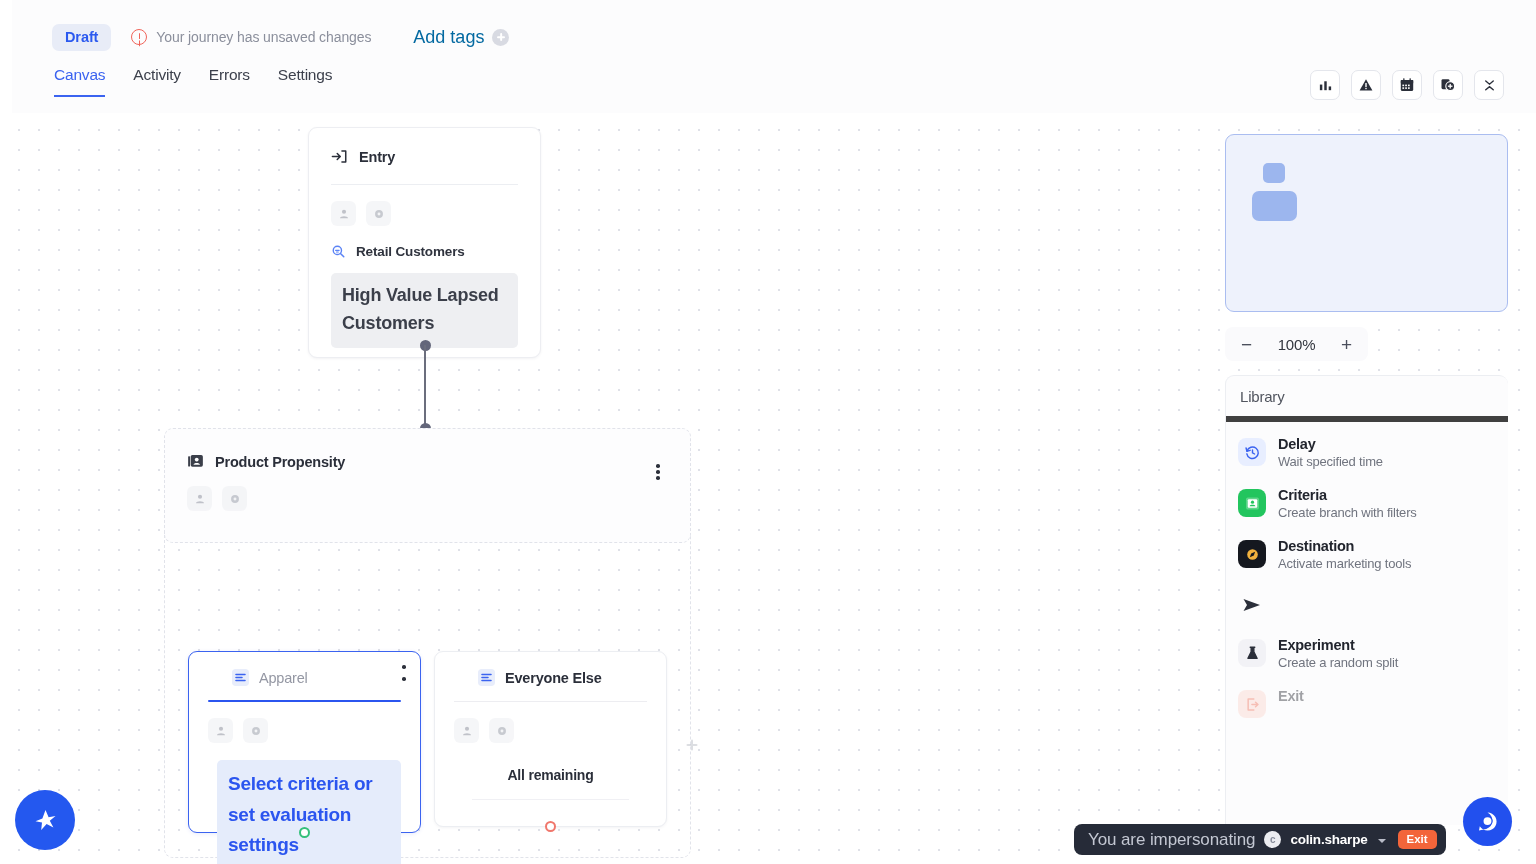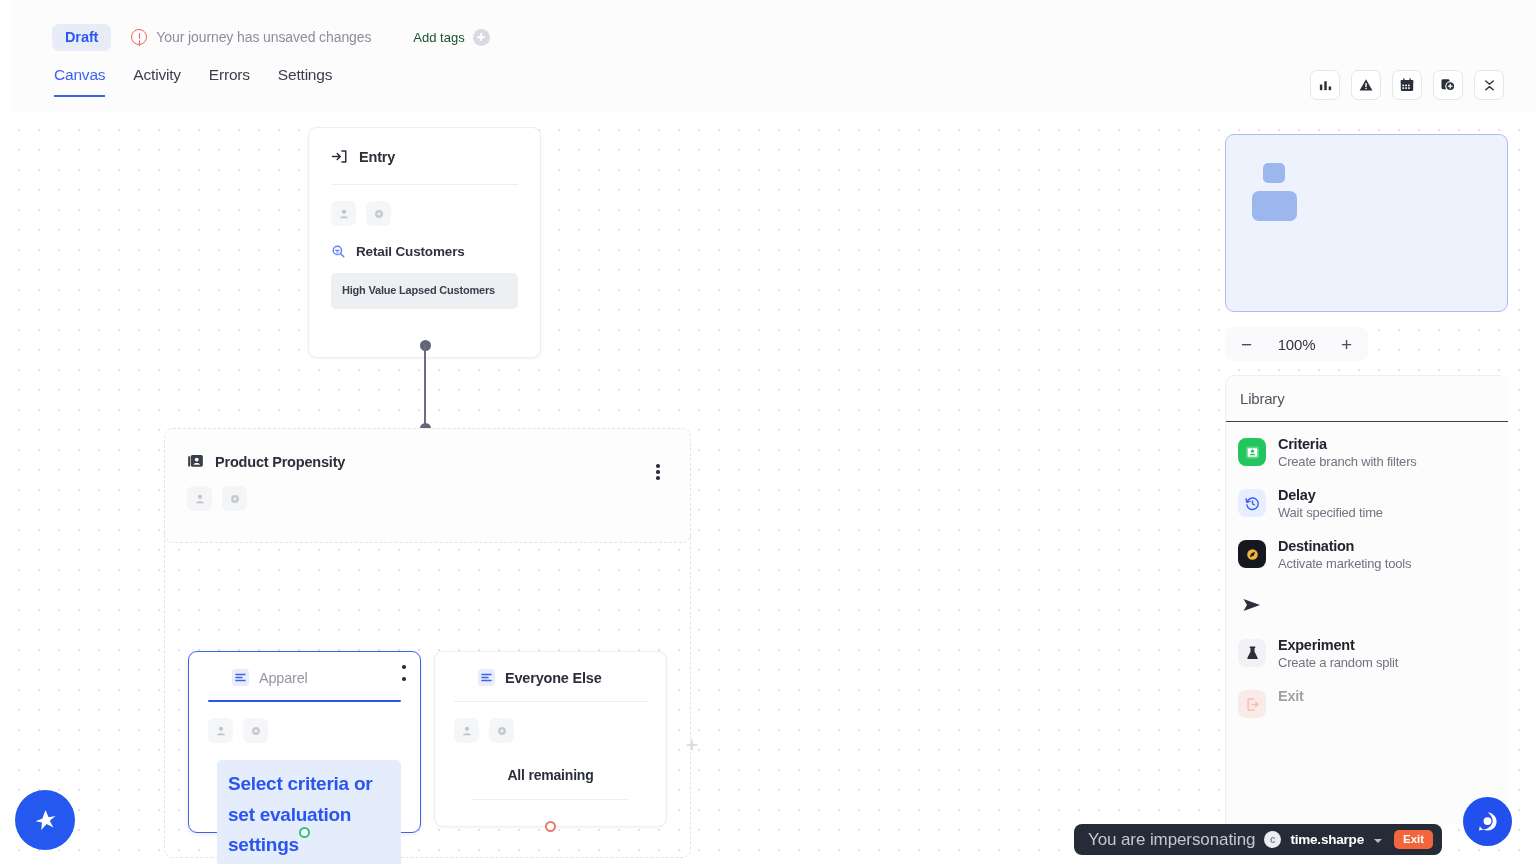--- a/index.html
+++ b/index.html
@@ -29,21 +29,21 @@
   .warn-circle {
     width: 16px; height: 16px; border-radius: 50%;
     border: 1.6px solid #f0645a; position: relative; flex: 0 0 auto;
   }
   .warn-circle::after {
     content: ""; position: absolute; left: 6.2px; top: 2.8px;
     width: 1.6px; height: 6px; background: #f0645a; border-radius: 1px;
     box-shadow: 0 7.2px 0 0 #f0645a;
   }
   .addtags { display: flex; align-items: center; gap: 8px; margin-left: 28px; }
-  .addtags-txt { color: #14532d; font-size: 13px; }
+  .addtags-txt { color: #0369a1; font-size: 18px; }
   .addtags-plus {
     width: 17px; height: 17px; border-radius: 50%; background: #d8dae2;
     position: relative;
   }
   .addtags-plus::before, .addtags-plus::after {
     content: ""; position: absolute; background: #fff; border-radius: 1px;
     left: 50%; top: 50%; transform: translate(-50%,-50%);
   }
   .addtags-plus::before { width: 8px; height: 1.7px; }
   .addtags-plus::after  { width: 1.7px; height: 8px; }
@@ -83,21 +83,21 @@
   .node-sep { height: 1px; background: #eceef2; margin: 19px 0 0; }
   .chip-row { display: flex; gap: 10px; margin-top: 16px; }
   .chip {
     width: 25px; height: 25px; border-radius: 6px; background: #f0f1f4;
     display: flex; align-items: center; justify-content: center; opacity: .62;
   }
   .seg-row { display: flex; align-items: center; gap: 10px; margin-top: 18px; }
   .seg-name { font-size: 13.5px; font-weight: 700; color: #2f333e; letter-spacing: -0.15px; }
   .seg-pill {
     margin-top: 14px; background: #eeeff2; border-radius: 5px;
-    padding: 9px 11px 10px; font-size: 11px; font-weight: 700; color: #3b3f4a;
+    padding: 9px 11px 10px; font-size: 18px; font-weight: 700; color: #3b3f4a;
     line-height: 1.55; letter-spacing: -0.2px;
   }
 
   
   .conn-line {
     position: absolute; left: 424px; top: 232px; width: 2px; height: 84px; background: #6b6e7d;
   }
   .conn-dot {
     position: absolute; width: 11px; height: 11px; border-radius: 50%;
     background: #63667a; left: 419.5px;
@@ -194,21 +194,21 @@
   .zoom-btn { font-size: 19px; color: #4b4f5c; cursor: pointer; line-height: 1; user-select: none; }
   .zoom-val { font-size: 15px; color: #32363f; letter-spacing: -0.2px; }
 
   .library {
     position: absolute; left: 1225px; top: 375px; width: 283px; height: 450px;
     background: #fcfcfd; border-left: 1px solid #eceef2; border-top: 1px solid #eceef2;
     border-radius: 9px 9px 0 0; overflow: hidden;
   }
   .lib-head {
     height: 46px; display: flex; align-items: center; padding-left: 14px;
-    font-size: 15px; color: #51555f; border-bottom: 1px solid #404040; letter-spacing: -0.2px;
+    font-size: 15px; color: #51555f; border-bottom: 6px solid #404040; letter-spacing: -0.2px;
   }
   .lib-list { padding: 14px 0 0 12px; }
   .lib-item { display: flex; align-items: flex-start; gap: 12px; margin-bottom: 18px; cursor: pointer; }
   .lib-icon {
     width: 28px; height: 28px; border-radius: 8px; flex: 0 0 auto;
     display: flex; align-items: center; justify-content: center; margin-top: 2px;
   }
   .lib-name { font-size: 14.5px; font-weight: 700; color: #22252e; letter-spacing: -0.25px; }
   .lib-desc { font-size: 13px; color: #70747f; margin-top: 2px; letter-spacing: -0.2px; }
   .lib-item.faded { opacity: .42; }
@@ -461,49 +461,49 @@
     <span class="zoom-btn">−</span>
     <span class="zoom-val">100%</span>
     <span class="zoom-btn">+</span>
   </div>
 
   <div class="library">
     <div class="lib-head">Library</div>
     <div class="lib-list">
 
       <div class="lib-item">
+        <div class="lib-icon" style="background:#e8eeff">
+          <svg width="17" height="17" viewBox="0 0 18 18">
+            <path d="M3.2 7.4 A6.1 6.1 0 1 1 3 10.4" stroke="#3b63f0" stroke-width="1.5" fill="none" stroke-linecap="round"></path>
+            <path d="M2.2 4.2 L3.1 7.7 L6.5 6.7" stroke="#3b63f0" stroke-width="1.5" fill="none" stroke-linecap="round" stroke-linejoin="round"></path>
+            <path d="M9 6.3 V9.3 L11.2 10.6" stroke="#3b63f0" stroke-width="1.5" fill="none" stroke-linecap="round"></path>
+          </svg>
+        </div>
+        <div>
+          <div class="lib-name">Delay</div>
+          <div class="lib-desc">Wait specified time</div>
+        </div>
+      </div>
+
+      <div class="lib-item">
         <div class="lib-icon" style="background:#22c55e">
           <svg width="17" height="17" viewBox="0 0 18 18">
             <rect x="2.2" y="2.6" width="13.6" height="12.8" rx="1.8" fill="#fff" opacity=".28"></rect>
             <rect x="4" y="4.4" width="10" height="9.2" rx="1.2" fill="#fff"></rect>
             <circle cx="9" cy="7.6" r="1.7" fill="#22c55e"></circle>
             <path d="M6 12 C6 9.9 12 9.9 12 12 Z" fill="#22c55e"></path>
           </svg>
         </div>
         <div>
           <div class="lib-name">Criteria</div>
           <div class="lib-desc">Create branch with filters</div>
         </div>
       </div>
 
       <div class="lib-item">
-        <div class="lib-icon" style="background:#e8eeff">
-          <svg width="17" height="17" viewBox="0 0 18 18">
-            <path d="M3.2 7.4 A6.1 6.1 0 1 1 3 10.4" stroke="#3b63f0" stroke-width="1.5" fill="none" stroke-linecap="round"></path>
-            <path d="M2.2 4.2 L3.1 7.7 L6.5 6.7" stroke="#3b63f0" stroke-width="1.5" fill="none" stroke-linecap="round" stroke-linejoin="round"></path>
-            <path d="M9 6.3 V9.3 L11.2 10.6" stroke="#3b63f0" stroke-width="1.5" fill="none" stroke-linecap="round"></path>
-          </svg>
-        </div>
-        <div>
-          <div class="lib-name">Delay</div>
-          <div class="lib-desc">Wait specified time</div>
-        </div>
-      </div>
-
-      <div class="lib-item">
         <div class="lib-icon" style="background:#15181f">
           <svg width="17" height="17" viewBox="0 0 18 18">
             <circle cx="9" cy="9" r="5.6" fill="#f2b23e"></circle>
             <path d="M11.8 6.2 L7.6 8 L6.2 11.8 L10.4 10 Z" fill="#15181f"></path>
           </svg>
         </div>
         <div>
           <div class="lib-name">Destination</div>
           <div class="lib-desc">Activate marketing tools</div>
         </div>
@@ -547,21 +547,21 @@
 
   <div class="fab-logo">
     <svg width="30" height="30" viewBox="0 0 30 30">
       <path d="M15.5 5 L18.6 12.2 L25.5 11 L19.8 15.8 L23.4 22.4 L16.6 19 L11.2 25 L12 17.6 L5.5 16.2 L12.4 13.4 Z" fill="#fff"></path>
     </svg>
   </div>
 
   <div class="imperson">
     <span class="imp-txt">You are impersonating</span>
     <span class="imp-avatar">c</span>
-    <span class="imp-user">time.sharpe</span>
+    <span class="imp-user">colin.sharpe</span>
     <span class="imp-chev"></span>
     <span class="imp-exit">Exit</span>
   </div>
 
   <div class="fab-chat">
     <svg width="27" height="27" viewBox="0 0 28 28">
       <path d="M14 4.6 a9.4 9.4 0 1 1 -8 14.3 L5.2 23.4 L9.6 22.3 A9.4 9.4 0 0 0 14 4.6 Z" fill="#fff"></path>
       <circle cx="14" cy="13.6" r="5.4" fill="#2250ee"></circle>
       <circle cx="14" cy="13.6" r="4.1" fill="#fff"></circle>
     </svg>

